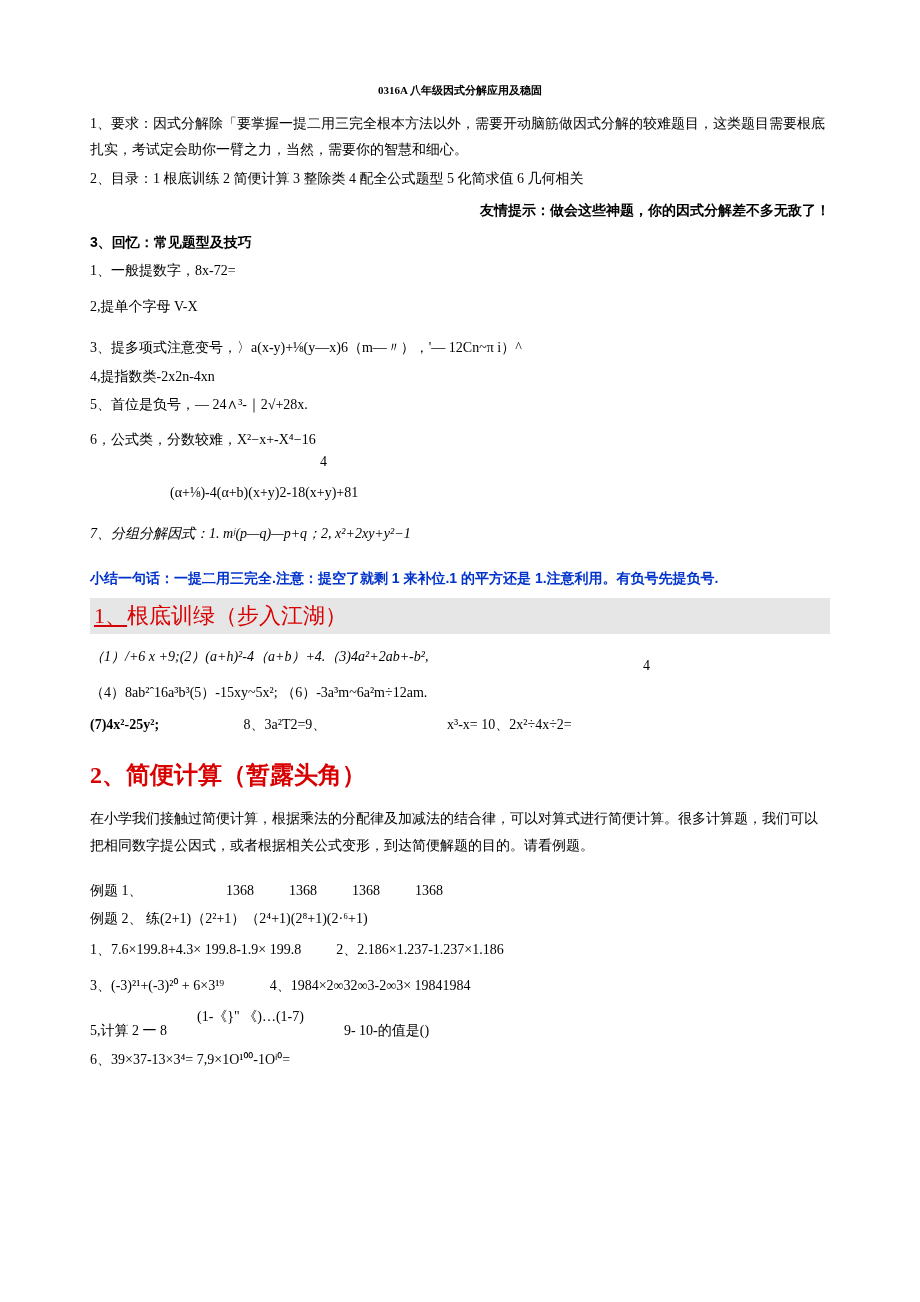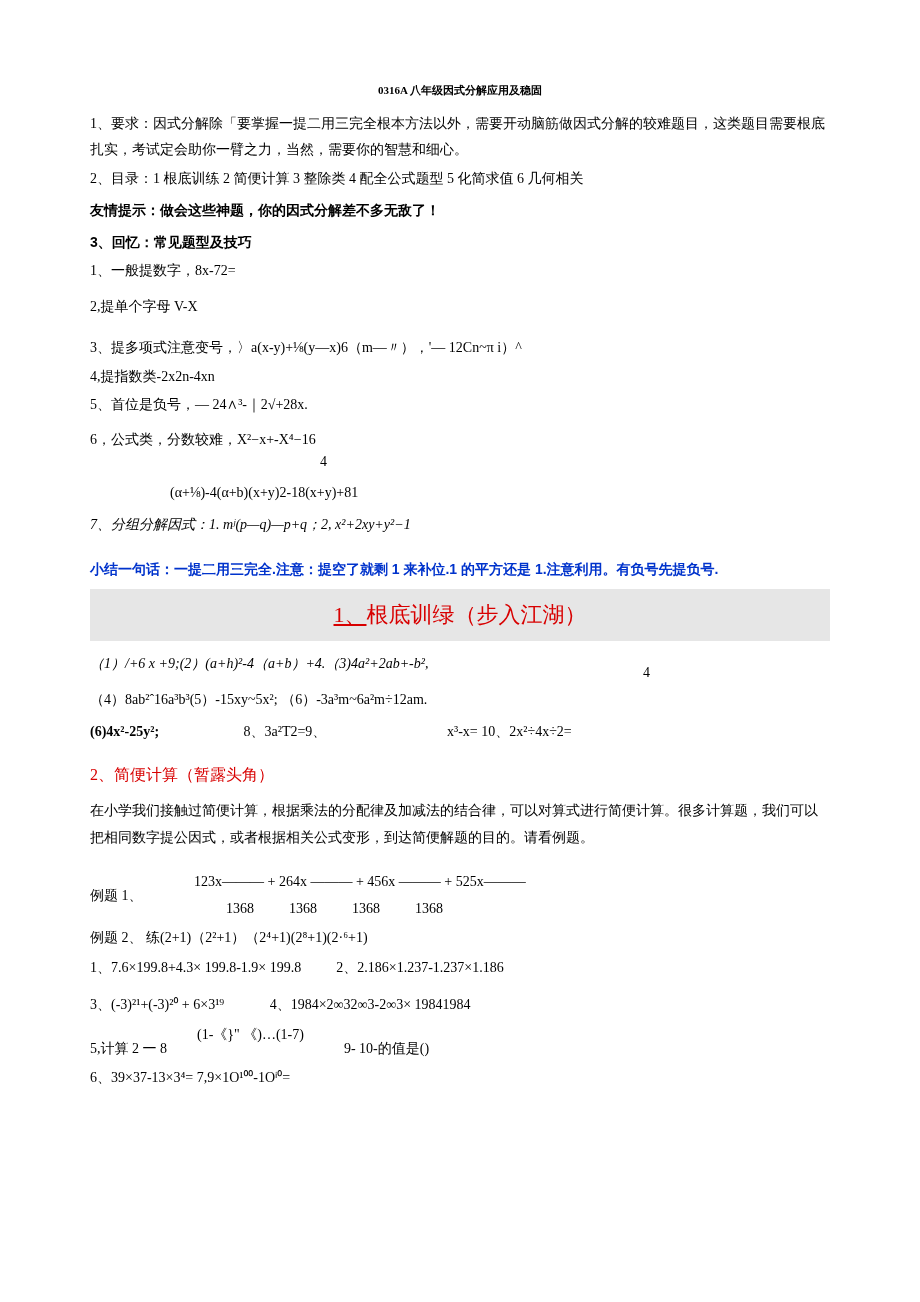--- a/index.html
+++ b/index.html
@@ -17,47 +17,47 @@
     text-align: center;
     font-weight: bold;
     font-size: 11px;
     margin-bottom: 10px;
   }
   .para { margin: 2px 0; }
   .bold { font-weight: bold; }
   .right-tip {
     font-family: "Microsoft YaHei", "黑体", sans-serif;
     font-weight: bold;
-    text-align: left;
+    text-align: right;
     margin: 4px 0 6px 0;
   }
   .blue { color: #0033cc; }
   .section-hdr {
     background: #e6e6e6;
     font-family: "SimSun", serif;
     font-size: 22px;
     color: #d80000;
-    padding: 12px 4px;
+    padding: 4px 4px;
     margin: 6px 0 10px 0;
     line-height: 1.3;
-    text-align: center;
   }
   .section-hdr .u { text-decoration: underline; }
   .section-hdr2 {
-    font-size: 16px;
+    font-size: 24px;
     color: #d80000;
     margin: 14px 0 8px 0;
+    font-weight: bold;
   }
   .line { margin: 2px 0; }
   .italic { font-style: italic; }
   .sans { font-family: "Microsoft YaHei", "黑体", sans-serif; }
   .row-7 span { display: inline-block; }
   .frac-row { display: flex; align-items: center; gap: 4px; margin-top: 18px;}
   .spacer-right { float:right; margin-right:180px; margin-top:-20px;}
-  .group { margin-top: 5px; }
+  .group { margin-top: 14px; }
 </style>
 </head>
 <body>
 
 <div class="title">0316A 八年级因式分解应用及稳固</div>
 
 <div class="para">1、要求：因式分解除「要掌握一提二用三完全根本方法以外，需要开动脑筋做因式分解的较难题目，这类题目需要根底扎实，考试定会助你一臂之力，当然，需要你的智慧和细心。</div>
 <div class="para">2、目录：1 根底训练 2 简便计算 3 整除类 4 配全公式题型 5 化简求值 6 几何相关</div>
 
 <div class="right-tip">友情提示：做会这些神题，你的因式分解差不多无敌了！</div>
@@ -83,33 +83,32 @@
 
 <div class="section-hdr">
   <span class="u">1、</span><span>根底训绿（步入江湖）</span>
 </div>
 
 <div class="line italic">（1）/+6 x +9;(2）(a+h)²-4（a+b）+4.（3)4a²+2ab+-b²,</div>
 <div class="spacer-right">4</div>
 <div class="line" style="clear:both">（4）8ab²ˆ16a³b³(5）-15xy~5x²; （6）-3a³m~6a²m÷12am.</div>
 
 <div class="line row-7" style="margin-top:6px">
-  <span class="bold" style="width:150px">(6)4x²-25y²;</span>
+  <span class="bold" style="width:150px">(7)4x²-25y²;</span>
   <span style="width:200px">8、3a²T2=9、</span>
   <span>x³-x=    10、2x²÷4x÷2=</span>
 </div>
 
 <div class="section-hdr2">2、简便计算（暂露头角）</div>
 
 <div class="para">在小学我们接触过简便计算，根据乘法的分配律及加减法的结合律，可以对算式进行简便计算。很多计算题，我们可以把相同数字提公因式，或者根据相关公式变形，到达简便解题的目的。请看例题。</div>
 
 <div class="frac-row">
   <span style="width:60px">例题 1、</span>
   <span style="display:inline-block">
-    <div style="padding-left:40px; letter-spacing:0px">123x——— + 264x ——— + 456x ———  + 525x———</div>
     <div style="padding-left:72px; letter-spacing:0px; white-space:pre">1368          1368          1368          1368</div>
   </span>
 </div>
 
 <div class="line">例题 2、 练(2+1)（2²+1）（2⁴+1)(2⁸+1)(2·⁶+1)</div>
 
 <div class="line" style="margin-top:4px; white-space:pre">1、7.6×199.8+4.3× 199.8-1.9× 199.8          2、2.186×1.237-1.237×1.186</div>
 <div class="line" style="margin-top:10px; white-space:pre">3、(-3)²¹+(-3)²⁰ + 6×3¹⁹             4、1984×2∞32∞3-2∞3× 19841984</div>
 
 <div style="margin-top:18px; display:flex; align-items:flex-end; gap:10px">

